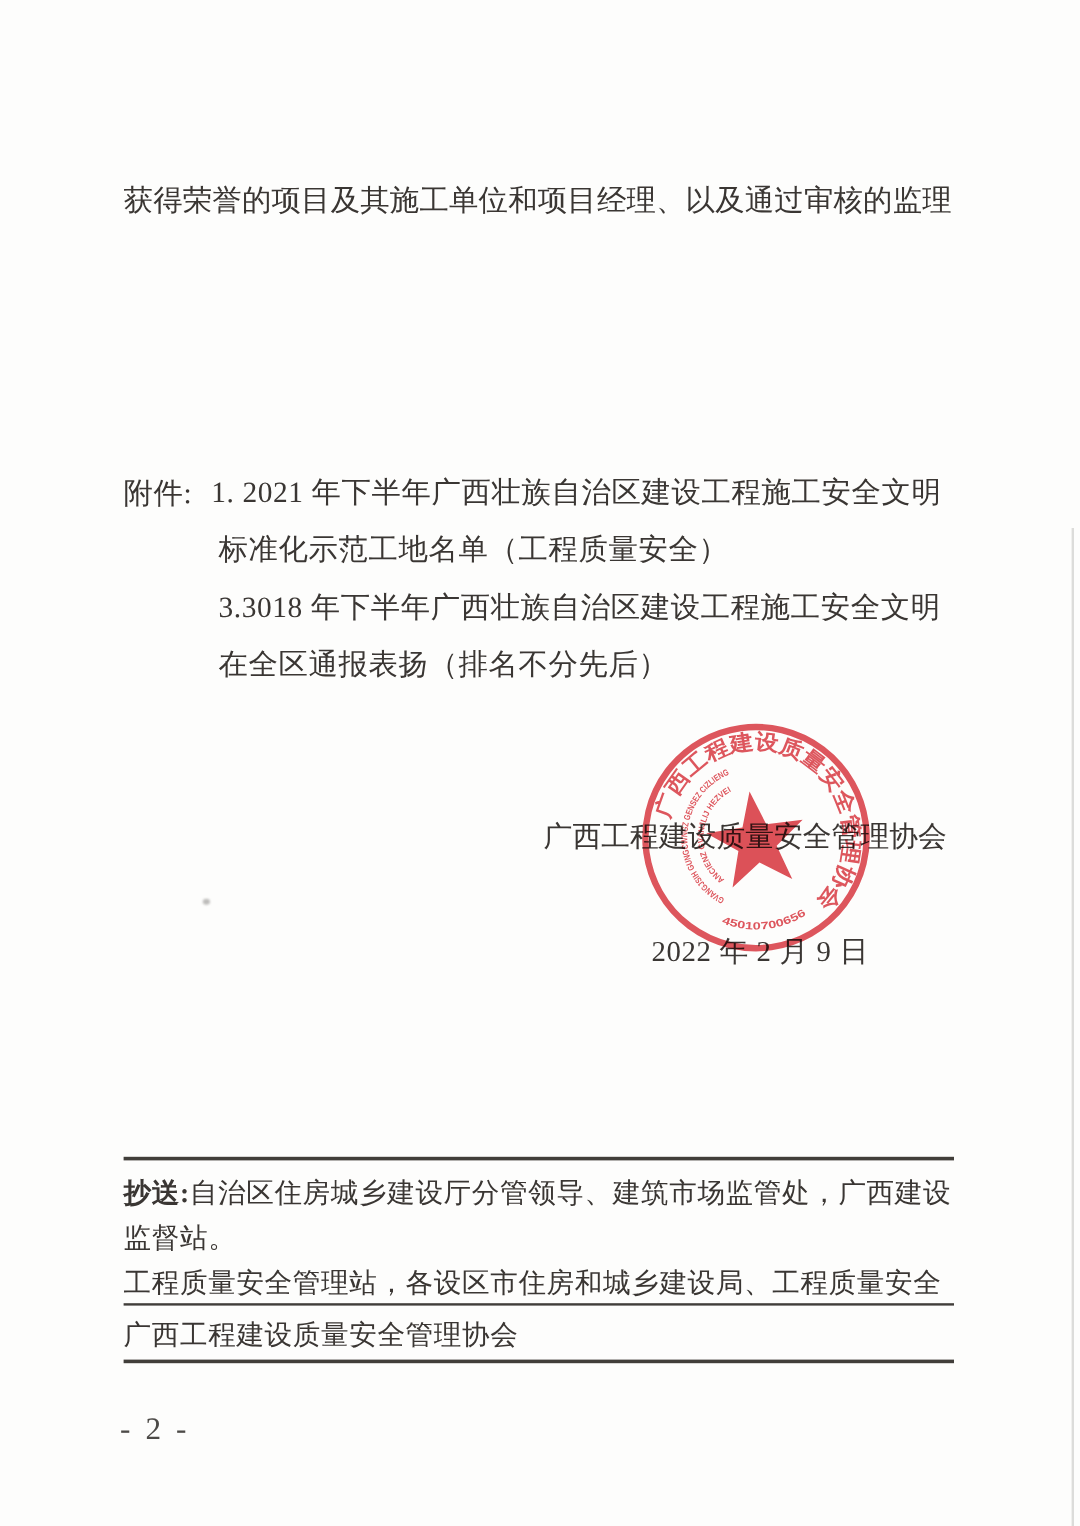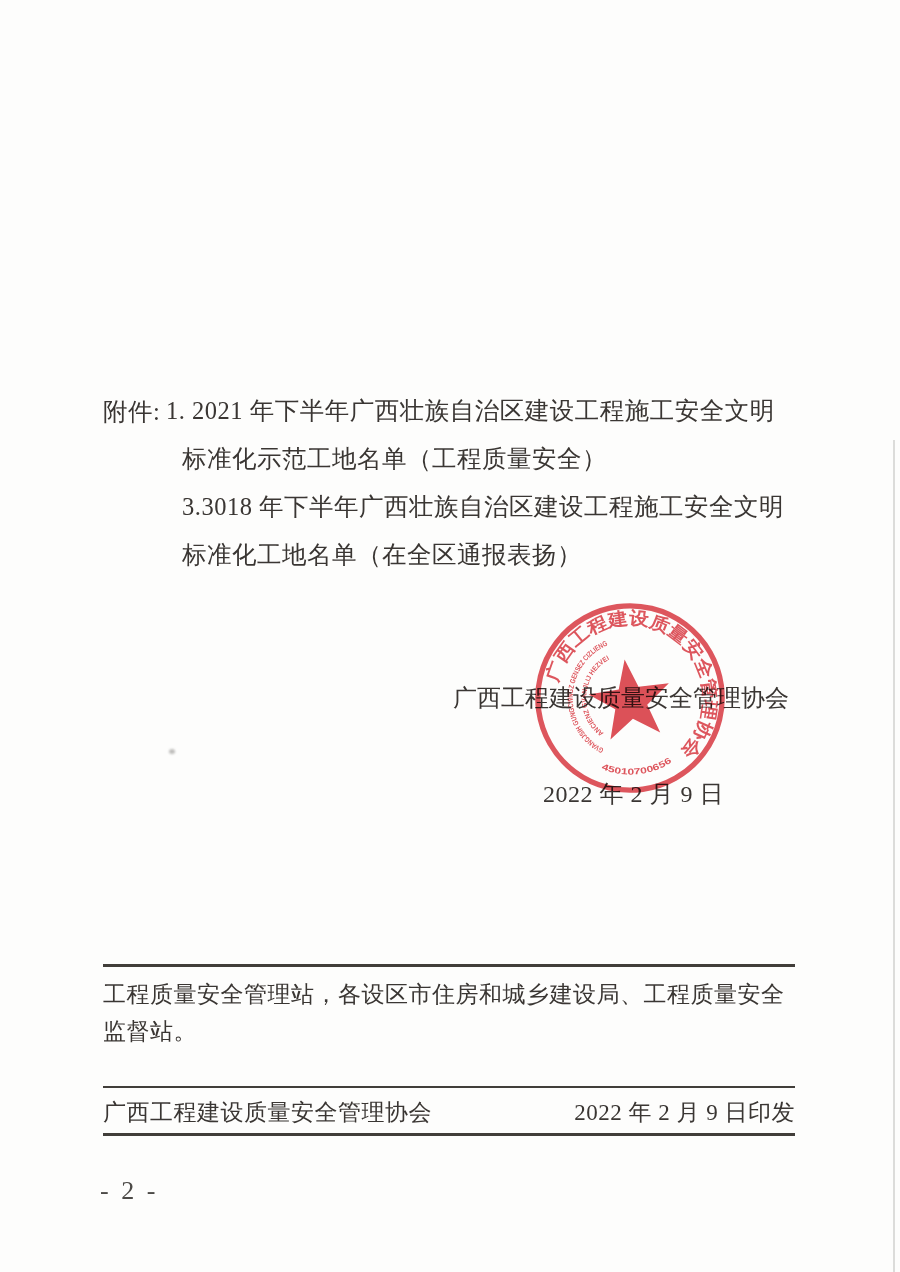--- a/index.html
+++ b/index.html
@@ -30,28 +30,29 @@
   .pub-row{left:103px;top:1098px;width:692px;display:flex;justify-content:space-between;
     font-size:23px;line-height:30px;letter-spacing:.5px;}
   .pagenum{left:100px;top:1176px;font-size:26px;letter-spacing:3px;color:#4c4a47;}
   .scan-edge{left:893px;top:440px;width:2px;height:832px;background:#dcdcda;}
   .speck{left:169px;top:749px;width:6px;height:5px;background:#bdbcba;border-radius:50%;filter:blur(1px);}
 </style>
 </head>
 <body>
 
 <div class="abs para">
+  <div>获得荣誉的项目及其施工单位和项目经理、以及通过审核的监理</div>
 </div>
 
 <div>
   <span class="abs att" style="left:103px;top:397px;">附件:</span>
-  <span class="abs att" style="left:166px;top:396px;">1. 2021 年下半年广西壮族自治区建设工程施工安全文明</span>
+  <span class="abs att" style="left:176px;top:396px;">1. 2021 年下半年广西壮族自治区建设工程施工安全文明</span>
   <span class="abs att" style="left:182px;top:444px;">标准化示范工地名单（工程质量安全）</span>
   <span class="abs att" style="left:182px;top:492px;">3.3018 年下半年广西壮族自治区建设工程施工安全文明</span>
-  <span class="abs att" style="left:182px;top:540px;">标准化工地名单（在全区通报表扬）</span>
+  <span class="abs att" style="left:182px;top:540px;">在全区通报表扬（排名不分先后）</span>
 </div>
 
 <div class="abs sig-org">广西工程建设质量安全管理协会</div>
 <div class="abs sig-date">2022 年 2 月 9 日</div>
 
 <svg class="abs seal" viewBox="0 0 200 200" width="194" height="194">
   <g transform="rotate(-8 100 100)">
     <circle cx="100" cy="100" r="95" fill="none" stroke-width="5.5" stroke="#dd4a52"></circle>
     <polygon points="100,60 110.3,89.8 141.8,90.4 116.6,109.4 125.9,139.6 100,121.5 74.1,139.6 83.4,109.4 58.2,90.4 89.7,89.8" fill="#dc434c"></polygon>
     <defs>
@@ -73,25 +74,25 @@
       <textPath href="#arc-num" textLength="76" lengthAdjust="spacingAndGlyphs">45010700656</textPath>
     </text>
   </g>
 </svg>
 
 <div class="abs rule" style="top:964px;height:3px;"></div>
 <div class="abs rule" style="top:1086px;height:2px;"></div>
 <div class="abs rule" style="top:1133px;height:3px;"></div>
 
 <div class="abs cc">
+  <div><b>抄送:</b><span>自治区住房城乡建设厅分管领导、建筑市场监管处，广西建设</span></div>
+  <div>监督站。</div>
   <div>工程质量安全管理站，各设区市住房和城乡建设局、工程质量安全</div>
-  <div>监督站。</div>
 </div>
 
 <div class="abs pub-row">
   <span>广西工程建设质量安全管理协会</span>
-  <span>2022 年 2 月 9 日印发</span>
 </div>
 
 <div class="abs pagenum">- 2 -</div>
 
 <div class="abs scan-edge"></div>
 <div class="abs speck"></div>
 
 </body></html>

